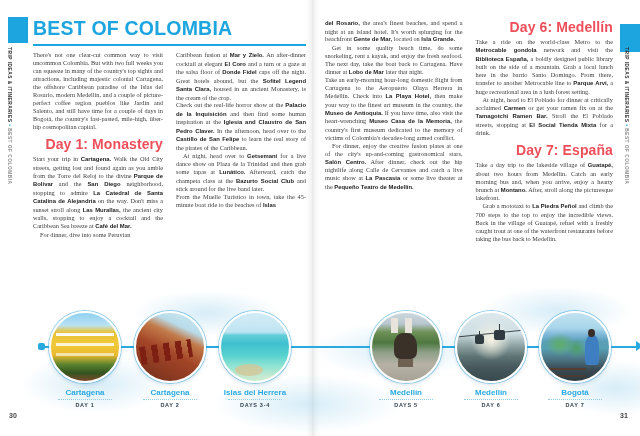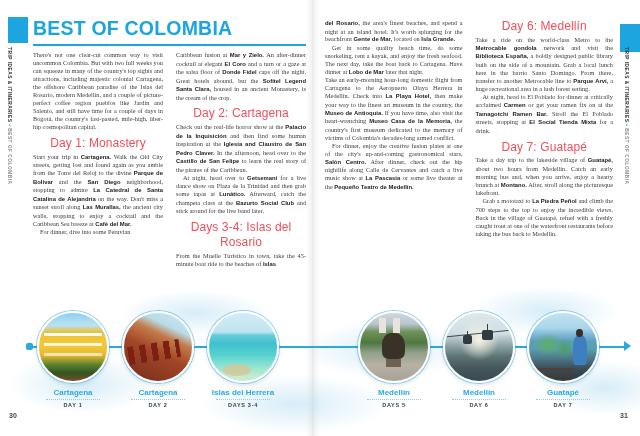--- a/index.html
+++ b/index.html
@@ -24,25 +24,25 @@
          font-weight:bold;font-size:19.5px;letter-spacing:0.2px;color:#1ca5df;}
   .title-rule{position:absolute;left:33px;top:44px;width:273px;height:2px;background:#1ca5df;}
   
   .cols{position:absolute;display:flex;gap:13px;overflow:hidden;}
   .cols-left{left:33px;top:51px;width:273px;height:246px;}
   .cols-right{left:325px;top:19px;width:288px;height:278px;}
   .col{flex:1;min-width:0;font-size:6.3px;line-height:1.27;text-align:justify;}
   .para{margin:0;}
   .para.indent{text-indent:7px;}
   .poi{font-family:"Liberation Sans", sans-serif;font-weight:bold;font-size:5.9px;color:#1c1c1c;}
-  .day-h{font-family:"Liberation Sans", sans-serif;font-weight:normal;font-size:12px;
-         color:#ef4f5b;margin:5px 0 1.5px;letter-spacing:0.1px;text-align:center;}
+  .day-h{font-family:"Liberation Sans", sans-serif;font-weight:bold;font-size:14px;
+         color:#ef4f5b;margin:5px 0 1.5px;letter-spacing:0.1px;text-align:right;}
   .col > .day-h:first-child{margin-top:0;}
   
-  .strip{position:absolute;left:0;top:296px;width:564px;height:140px;}
+  .strip{position:absolute;left:12px;top:296px;width:564px;height:140px;}
   .blob{position:absolute;border-radius:50%;
         background:radial-gradient(ellipse at center, rgba(160,212,238,0.42) 0%, rgba(160,212,238,0) 70%);}
   .b1{left:120px;top:-6px;width:150px;height:46px;}
   .b2{left:300px;top:26px;width:170px;height:56px;}
   .b3{left:8px;top:58px;width:150px;height:60px;}
   .b4{left:470px;top:-10px;width:150px;height:50px;}
   .b5{left:540px;top:64px;width:130px;height:56px;}
   .b6{left:200px;top:78px;width:190px;height:60px;}
   .tl-line{position:absolute;left:30px;top:50px;width:594px;height:2px;background:#2aa9e0;z-index:1;}
   .tl-dot{position:absolute;left:26px;top:47px;width:7px;height:7px;border-radius:2px;background:#2aa9e0;z-index:1;}
@@ -110,39 +110,37 @@
 
   <div class="cols cols-left">
     <div class="col">
         <p class="para"><span>There's not one clear-cut common way to visit uncommon Colombia. But with two full weeks you can squeeze in many of the country's top sights and attractions, including majestic colonial Cartagena, the offshore Caribbean paradise of the Islas del Rosario, modern Medellín, and a couple of picture-perfect coffee region pueblos like Jardín and Salento, and still have time for a couple of days in Bogotá, the country's fast-pasted, mile-high, über-hip cosmopolitan capital.</span></p>
         <div class="day-h">Day 1: Monastery</div>
         <p class="para"><span>Start your trip in </span><span class="poi">Cartagena.</span><span> Walk the Old City streets, getting lost and found again as you amble from the Torre del Reloj to the divine </span><span class="poi">Parque de Bolívar</span><span> and the </span><span class="poi">San Diego</span><span> neighborhood, stopping to admire </span><span class="poi">La Catedral de Santa Catalina de Alejandría</span><span> on the way. Don't miss a sunset stroll along </span><span class="poi">Las Murallas,</span><span> the ancient city walls, stopping to enjoy a cocktail and the Caribbean Sea breeze at </span><span class="poi">Café del Mar.</span></p>
         <p class="para indent"><span>For dinner, dive into some Peruvian</span></p>
       </div>
     <div class="col">
         <p class="para"><span>Caribbean fusion at </span><span class="poi">Mar y Zielo.</span><span> An after-dinner cocktail at elegant </span><span class="poi">El Coro</span><span> and a turn or a gaze at the salsa floor of </span><span class="poi">Donde Fidel</span><span> caps off the night. Great hotels abound, but the </span><span class="poi">Sofitel Legend Santa Clara,</span><span> housed in an ancient Monastery, is the cream of the crop.</span></p>
-        <div class="day-h">Day 2: Cartagena</div>
         <p class="para"><span>Check out the real-life horror show at the </span><span class="poi">Palacio de la Inquisición</span><span> and then find some human inspiration at the </span><span class="poi">Iglesia and Claustro de San Pedro Claver.</span><span> In the afternoon, head over to the </span><span class="poi">Castillo de San Felipe</span><span> to learn the real story of the pirates of the Caribbean.</span></p>
         <p class="para indent"><span>At night, head over to </span><span class="poi">Getsemaní</span><span> for a live dance show on Plaza de la Trinidad and then grab some tapas at </span><span class="poi">Lunático.</span><span> Afterward, catch the champeta class at the </span><span class="poi">Bazurto Social Club</span><span> and stick around for the live band later.</span></p>
-        <div class="day-h">Days 3-4: Islas del Rosario</div>
         <p class="para"><span>From the Muelle Turístico in town, take the 45-minute boat ride to the beaches of </span><span class="poi">Islas</span></p>
       </div>
   </div>
   <div class="cols cols-right">
     <div class="col">
         <p class="para"><span class="poi">del Rosario,</span><span> the area's finest beaches, and spend a night at an island hotel. It's worth splurging for the beachfront </span><span class="poi">Gente de Mar,</span><span> located on </span><span class="poi">Isla Grande.</span></p>
         <p class="para indent"><span>Get in some quality beach time, do some snorkeling, rent a kayak, and enjoy the fresh seafood. The next day, take the boat back to Cartagena. Have dinner at </span><span class="poi">Lobo de Mar</span><span> later that night.</span></p>
         <p class="para"><span>Take an early-morning hour-long domestic flight from Cartagena to the Aeropuerto Olaya Herrera in Medellín. Check into </span><span class="poi">La Playa Hotel,</span><span> then make your way to the finest art museum in the country, the </span><span class="poi">Museo de Antioquia.</span><span> If you have time, also visit the heart-wrenching </span><span class="poi">Museo Casa de la Memoria,</span><span> the country's first museum dedicated to the memory of victims of Colombia's decades-long armed conflict.</span></p>
         <p class="para indent"><span>For dinner, enjoy the creative fusion plates at one of the city's up-and-coming gastronomical stars, </span><span class="poi">Salón Centro.</span><span> After dinner, check out the hip nightlife along Calle de Cervantes and catch a live music show at </span><span class="poi">La Pascasia</span><span> or some live theater at the </span><span class="poi">Pequeño Teatro de Medellín.</span></p>
       </div>
     <div class="col">
         <div class="day-h">Day 6: Medellín</div>
         <p class="para"><span>Take a ride on the world-class Metro to the </span><span class="poi">Metrocable gondola</span><span> network and visit the </span><span class="poi">Biblioteca España,</span><span> a boldly designed public library built on the side of a mountain. Grab a local lunch here in the barrio Santo Domingo. From there, transfer to another Metrocable line to </span><span class="poi">Parque Arví,</span><span> a huge recreational area in a lush forest setting.</span></p>
         <p class="para indent"><span>At night, head to El Poblado for dinner at critically acclaimed </span><span class="poi">Carmen</span><span> or get your ramen fix on at the </span><span class="poi">Tamagotchi Ramen Bar.</span><span> Stroll the El Poblado streets, stopping at </span><span class="poi">El Social Tienda Mixta</span><span> for a drink.</span></p>
-        <div class="day-h">Day 7: Guatapé</div>
+        <div class="day-h">Day 7: España</div>
         <p class="para"><span>Take a day trip to the lakeside village of </span><span class="poi">Guatapé,</span><span> about two hours from Medellín. Catch an early morning bus and, when you arrive, enjoy a hearty brunch at </span><span class="poi">Montano.</span><span> After, stroll along the picturesque lakefront.</span></p>
         <p class="para indent"><span>Grab a mototaxi to </span><span class="poi">La Piedra Peñol</span><span> and climb the 700 steps to the top to enjoy the incredible views. Back in the village of Guatapé, refuel with a freshly caught trout at one of the waterfront restaurants before taking the bus back to Medellín.</span></p>
       </div>
   </div>
 
   <div class="fold"></div>
 
   <div class="strip">
     <div class="blob b1"></div>
     <div class="blob b2"></div>
@@ -212,21 +210,21 @@
         <div class="tl-day">DAY 6</div>
       </div>
     </div>
 
     <div class="tl-item" style="left:527px;">
       <div class="ph ph6">
           <div class="rail"></div>
           <div class="person"></div>
         </div>
       <div class="tl-label">
-        <div class="tl-city">Guatapé</div>
+        <div class="tl-city">Bogotá</div>
         <div class="tl-dots"></div>
         <div class="tl-day">DAY 7</div>
       </div>
     </div>
   </div>
 
   <div class="pageno pageno-left">30</div>
   <div class="pageno pageno-right">31</div>
 
 </div>

